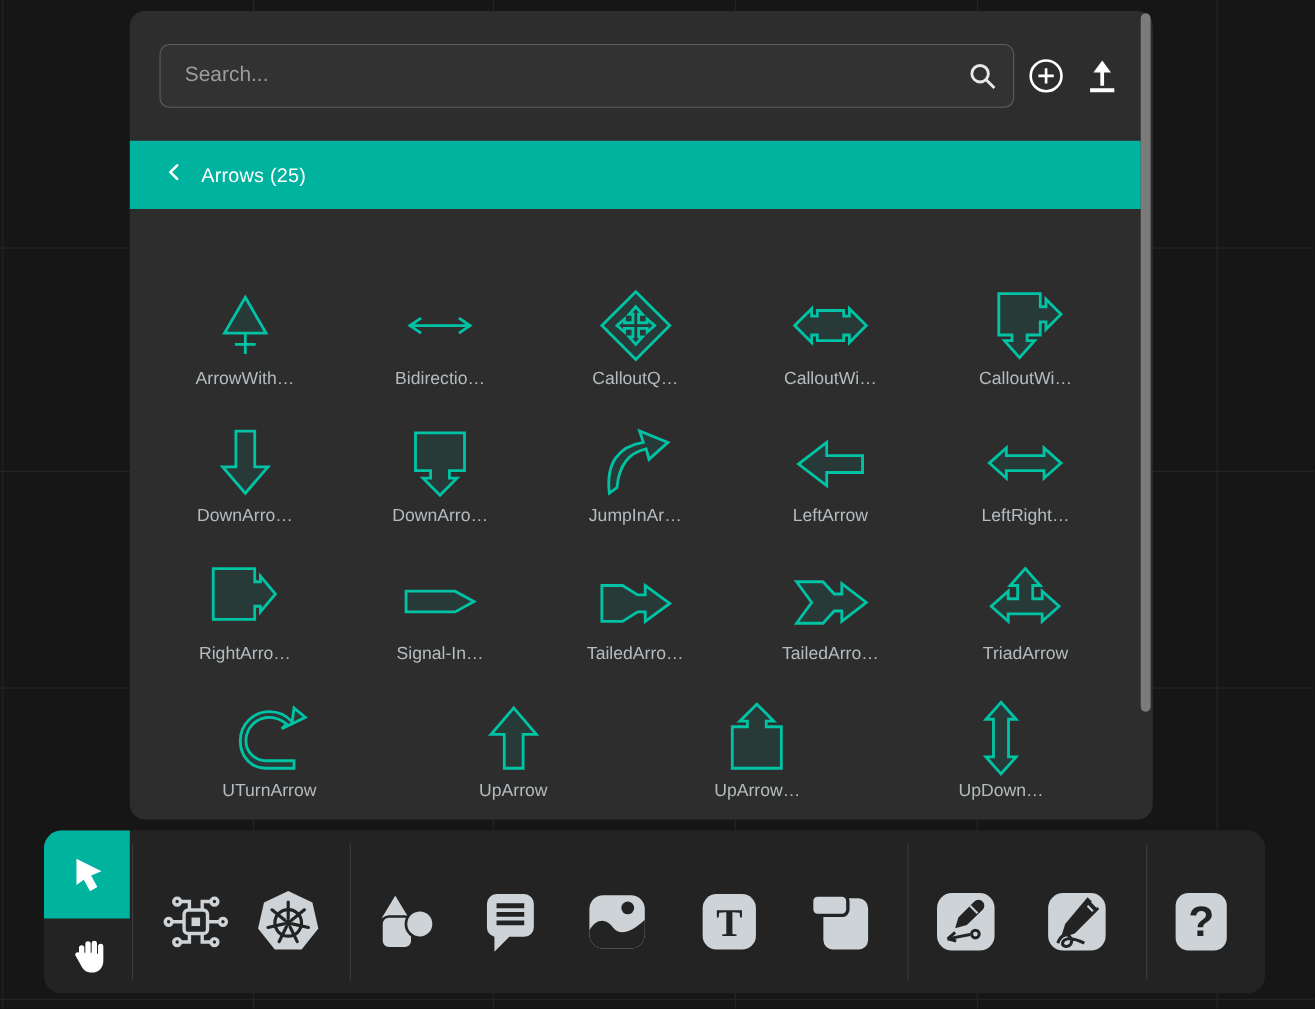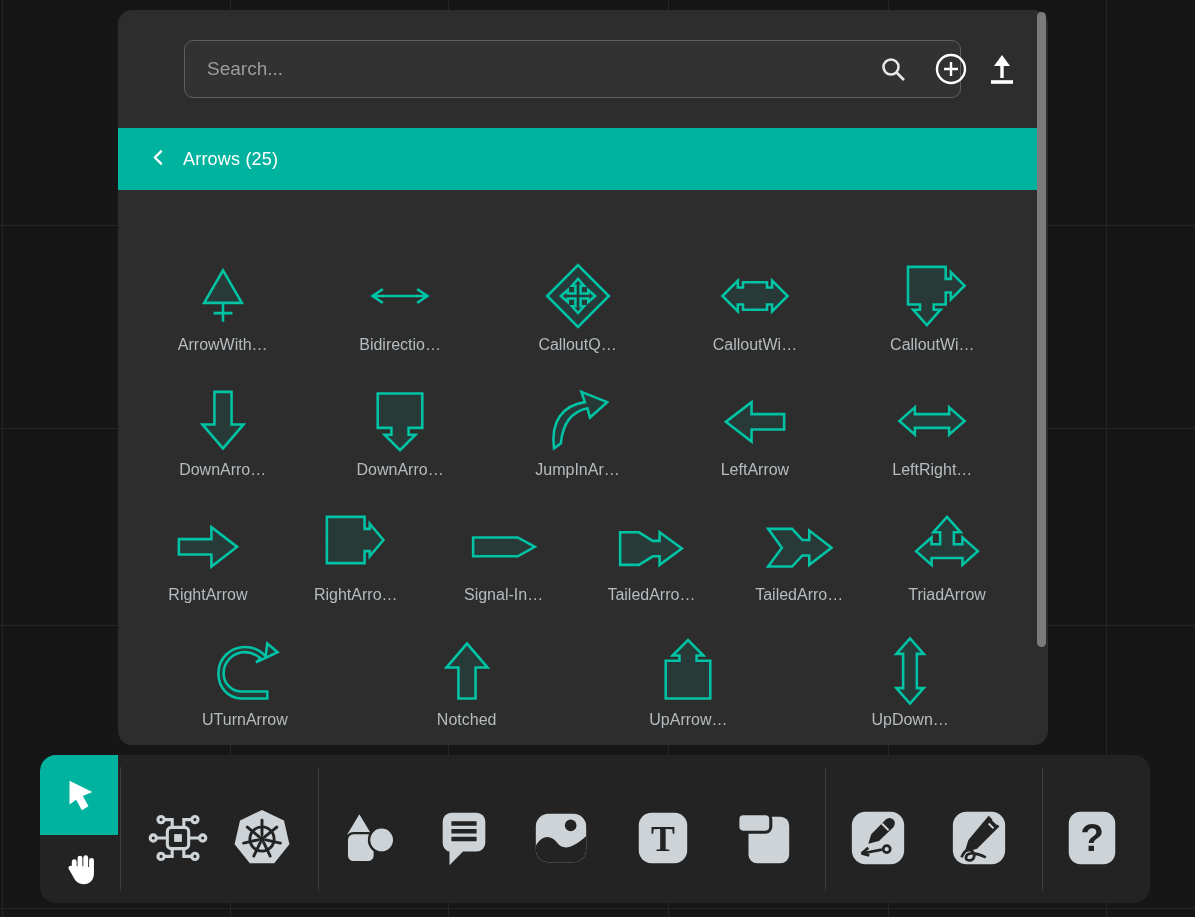--- a/index.html
+++ b/index.html
@@ -25,21 +25,20 @@
   .panel{
     position:absolute;left:118px;top:10px;width:930px;height:735px;
     background:var(--panel-bg);border-radius:14px;z-index:2;
   }
   .search-wrap{position:absolute;left:27px;top:30px;width:777px;height:58px;}
   .search-input{
     box-sizing:border-box;width:100%;height:100%;
     background:#323232;border:1px solid #5E5E5E;border-radius:9px;
     color:#DDDDDD;font-size:19px;padding:0 60px 0 22px;outline:none;
     font-family:"Liberation Sans",sans-serif;
-    margin-left:39px;
   }
   .search-input::placeholder{color:#9C9C9C;}
   .search-glyph{position:absolute;right:16px;top:50%;transform:translateY(-50%);width:26px;height:26px;}
   .top-icon-btn{position:absolute;top:42px;width:34px;height:34px;background:none;border:none;padding:0;cursor:pointer;}
   .top-icon-btn.add{left:816px;}
   .top-icon-btn.upload{left:868px;top:43px;width:32px;height:32px;}
 
   .lib-header{
     position:absolute;left:0;top:118px;width:919px;height:62px;
     background:var(--accent);display:flex;align-items:center;gap:15px;
@@ -225,28 +224,20 @@
                 <path class="s-fill" d="M22,26 V34 H62 V26 L80,42 L62,58 V50 H22 V58 L4,42 Z"></path>
               </svg>
             </div>
             <div class="shape-label">LeftRight…</div>
           </div>
         </div>
         <div class="shape-row">
           <div class="shape-cell">
             <div class="shape-icon">
               <svg viewBox="0 0 84 84">
-                <path class="s-fill" d="M8,34 H46 V20 L76,43 L46,66 V52 H8 Z"></path>
-              </svg>
-            </div>
-            <div class="shape-label">RightArrow</div>
-          </div>
-          <div class="shape-cell">
-            <div class="shape-icon">
-              <svg viewBox="0 0 84 84">
                 <path class="s-fill" d="M8,8 H52 V22 H58 V16 L74,35 L58,54 V48 H52 V62 H8 Z"></path>
               </svg>
             </div>
             <div class="shape-label">RightArro…</div>
           </div>
           <div class="shape-cell">
             <div class="shape-icon">
               <svg viewBox="0 0 84 84">
                 <path class="s-fill" d="M6,32 H58 L78,43 L58,54 H6 Z"></path>
               </svg>
@@ -286,21 +277,21 @@
               </svg>
             </div>
             <div class="shape-label">UTurnArrow</div>
           </div>
           <div class="shape-cell">
             <div class="shape-icon">
               <svg viewBox="0 0 84 84">
                 <path class="s-fill" d="M32,74 V38 H18 L42,10 L66,38 H52 V74 Z"></path>
               </svg>
             </div>
-            <div class="shape-label">Notched</div>
+            <div class="shape-label">UpArrow</div>
           </div>
           <div class="shape-cell">
             <div class="shape-icon">
               <svg viewBox="0 0 84 84">
                 <path class="s-fill" d="M16,30 H32 V24 H24 L42,6 L60,24 H52 V30 H68 V74 H16 Z"></path>
               </svg>
             </div>
             <div class="shape-label">UpArrow…</div>
           </div>
           <div class="shape-cell">

